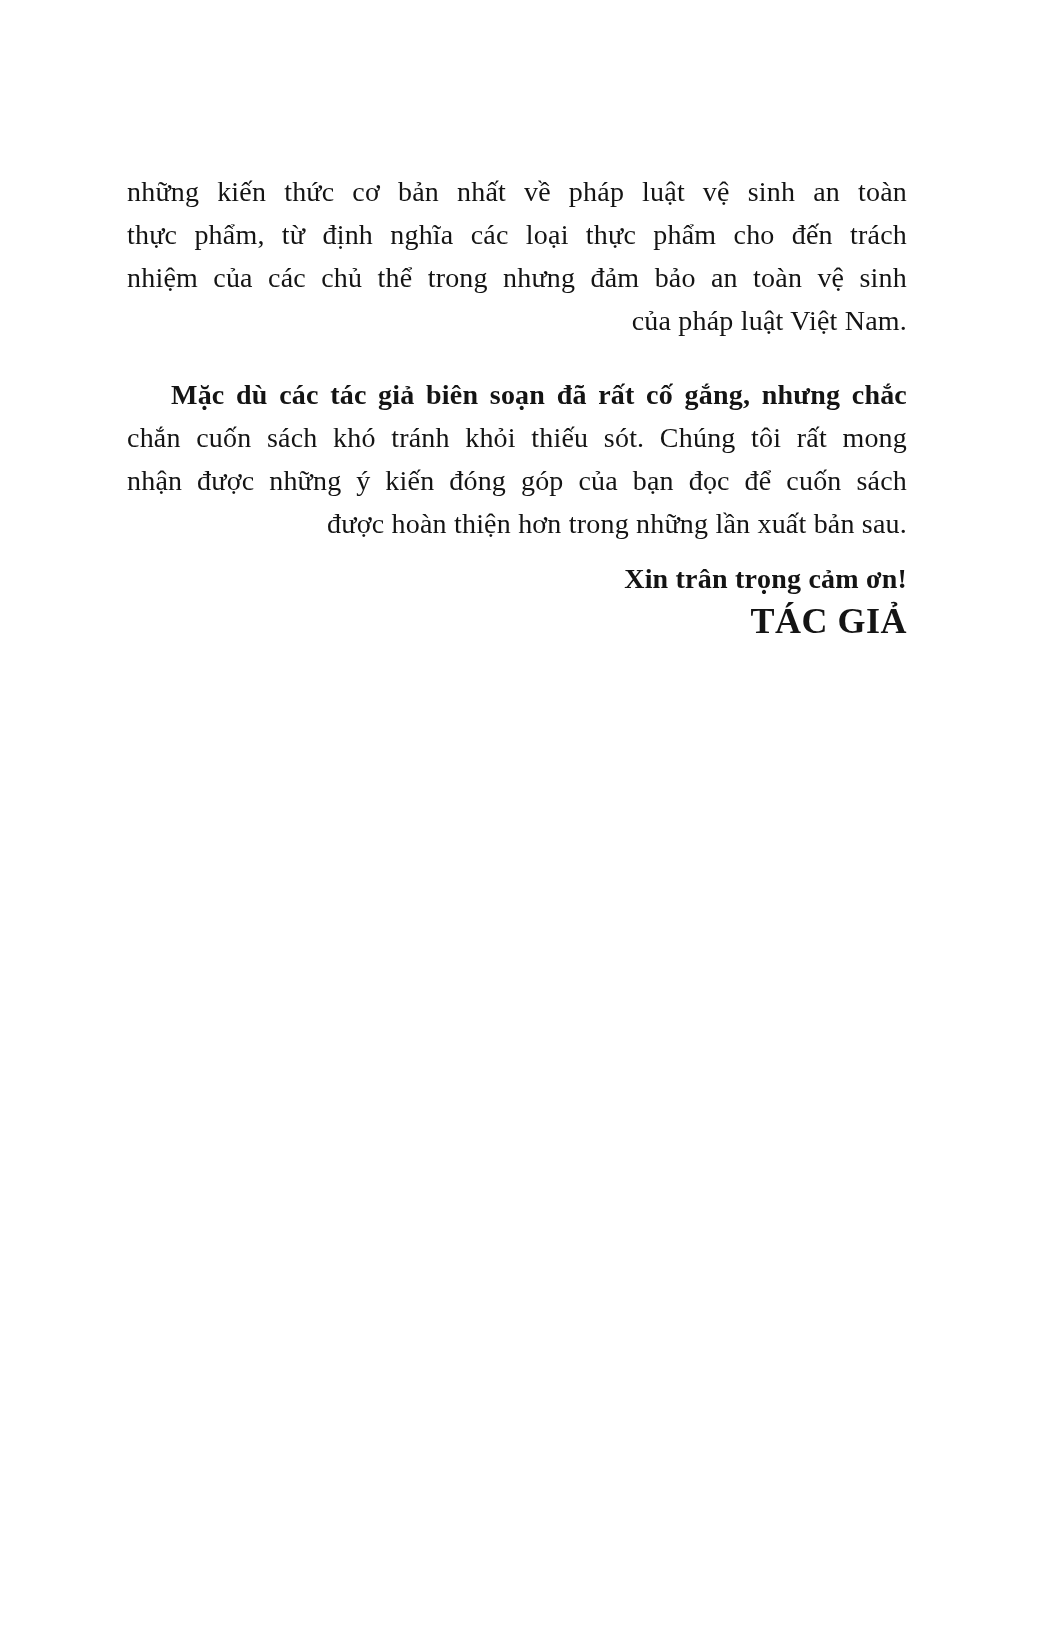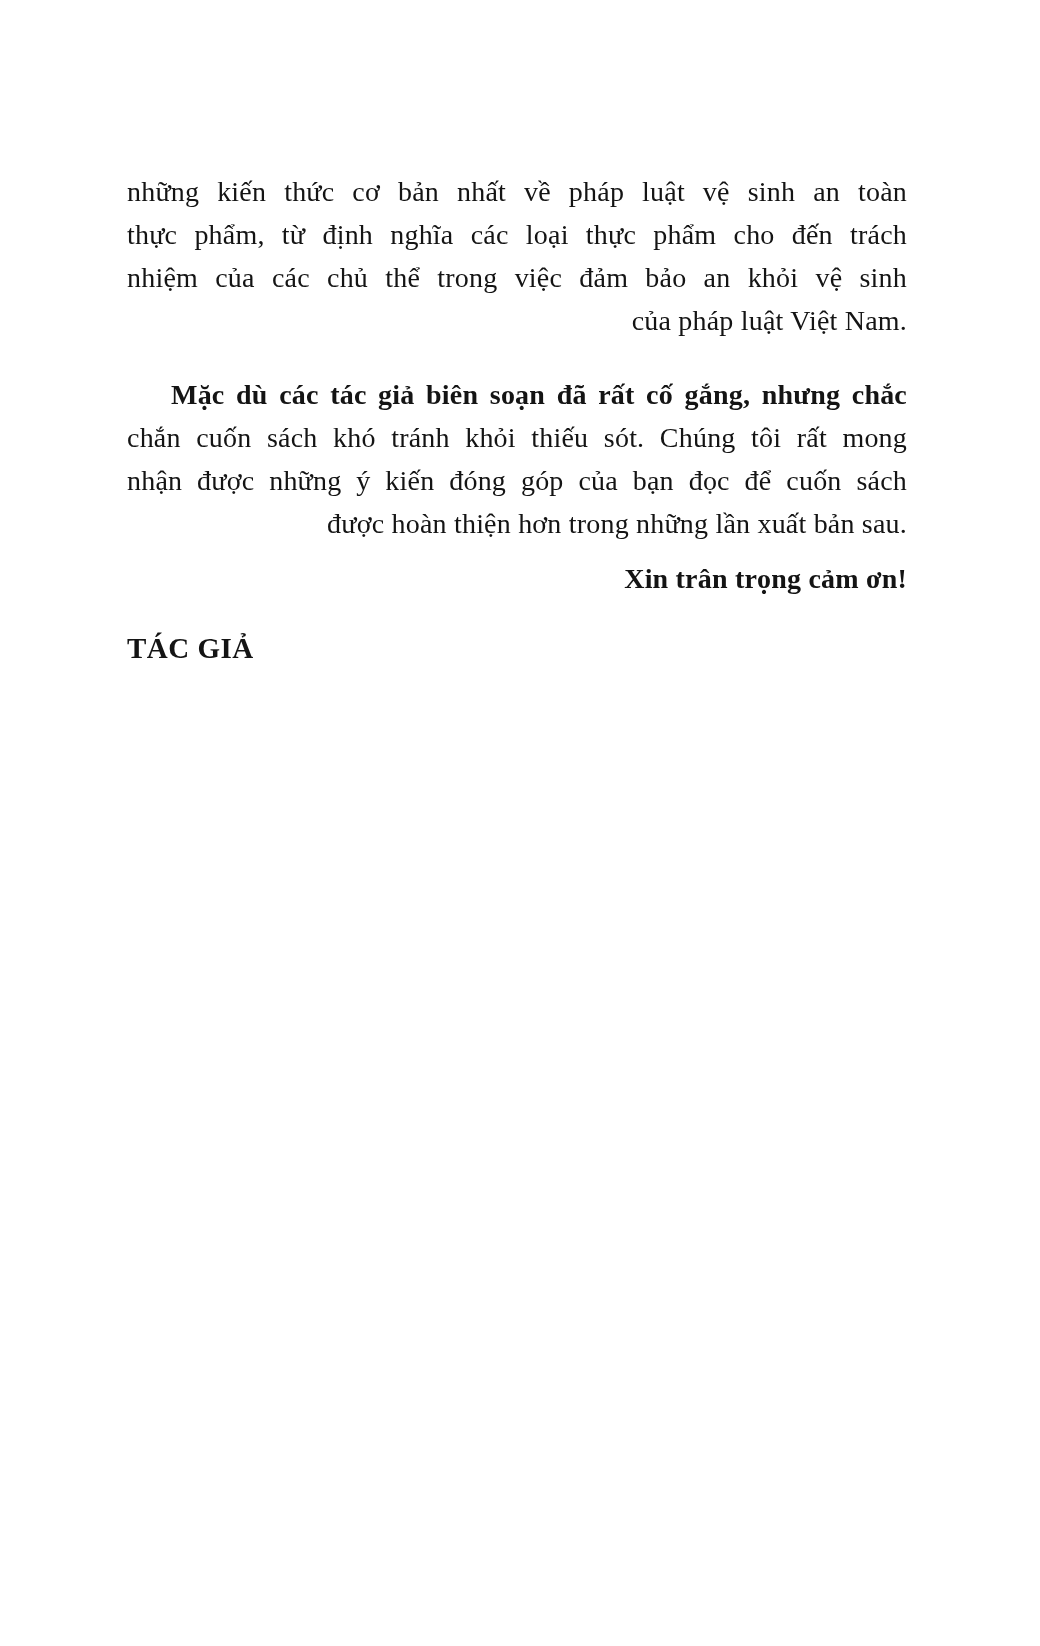--- a/index.html
+++ b/index.html
@@ -40,36 +40,36 @@
   .line.j {
     text-align: justify;
     text-align-last: justify;
   }
   
   .line.ind {
     text-indent: 44px;
     font-weight: bold;
   }
   .signature {
-    margin-top: 27px;
     font-weight: bold;
-    font-size: 29px;
+    text-align: right;
+    font-size: 36px;
     letter-spacing: 0.5px;
   }
 </style>
 </head>
 <body>
 
 <div class="page">
   <div class="text-block">
 
     <p class="para para-1">
       <span class="line j">những kiến thức cơ bản nhất về pháp luật vệ sinh an toàn</span>
       <span class="line j">thực phẩm, từ định nghĩa các loại thực phẩm cho đến trách</span>
-      <span class="line j">nhiệm của các chủ thể trong việc đảm bảo an khỏi vệ sinh</span>
+      <span class="line j">nhiệm của các chủ thể trong nhưng đảm bảo an toàn vệ sinh</span>
       <span class="line">của pháp luật Việt Nam.</span>
     </p>
 
     <p class="para para-2">
       <span class="line j ind">Mặc dù các tác giả biên soạn đã rất cố gắng, nhưng chắc</span>
       <span class="line j">chắn cuốn sách khó tránh khỏi thiếu sót. Chúng tôi rất mong</span>
       <span class="line j">nhận được những ý kiến đóng góp của bạn đọc để cuốn sách</span>
       <span class="line">được hoàn thiện hơn trong những lần xuất bản sau.</span>
     </p>
 

